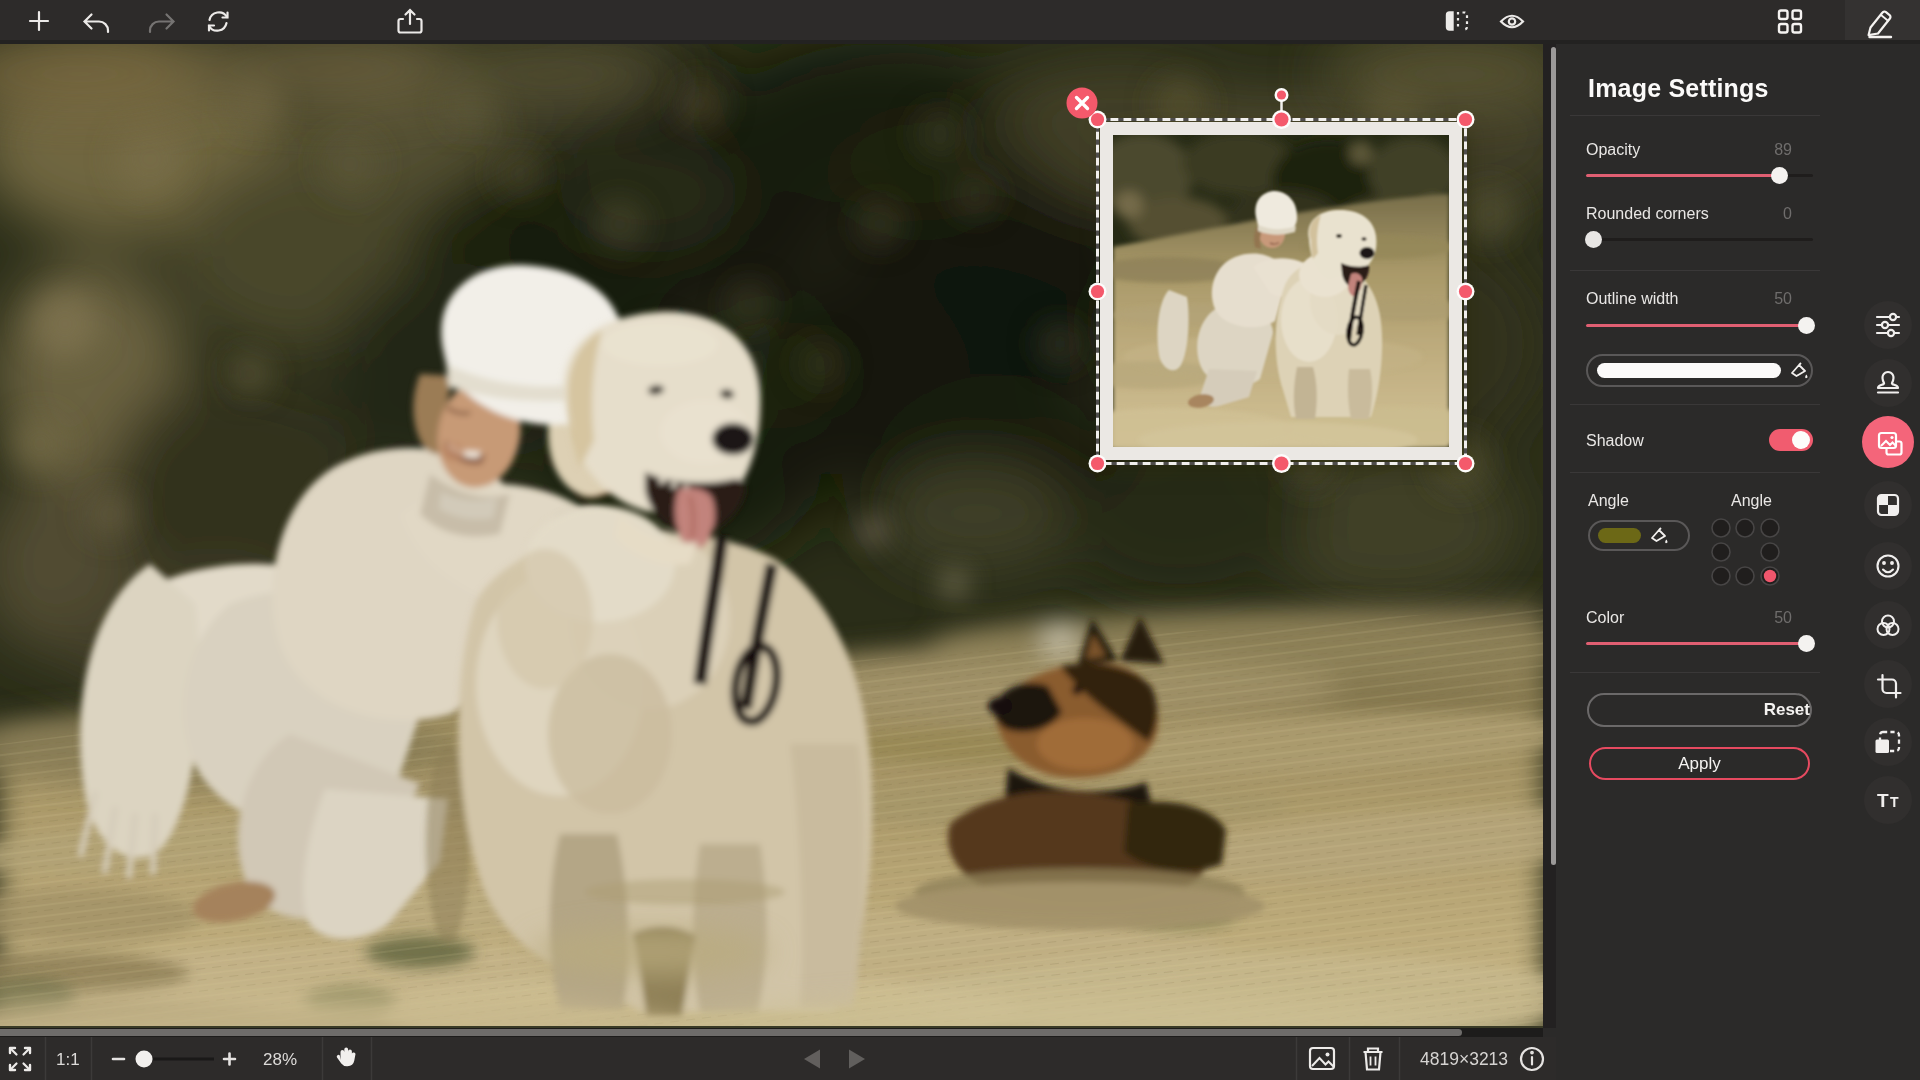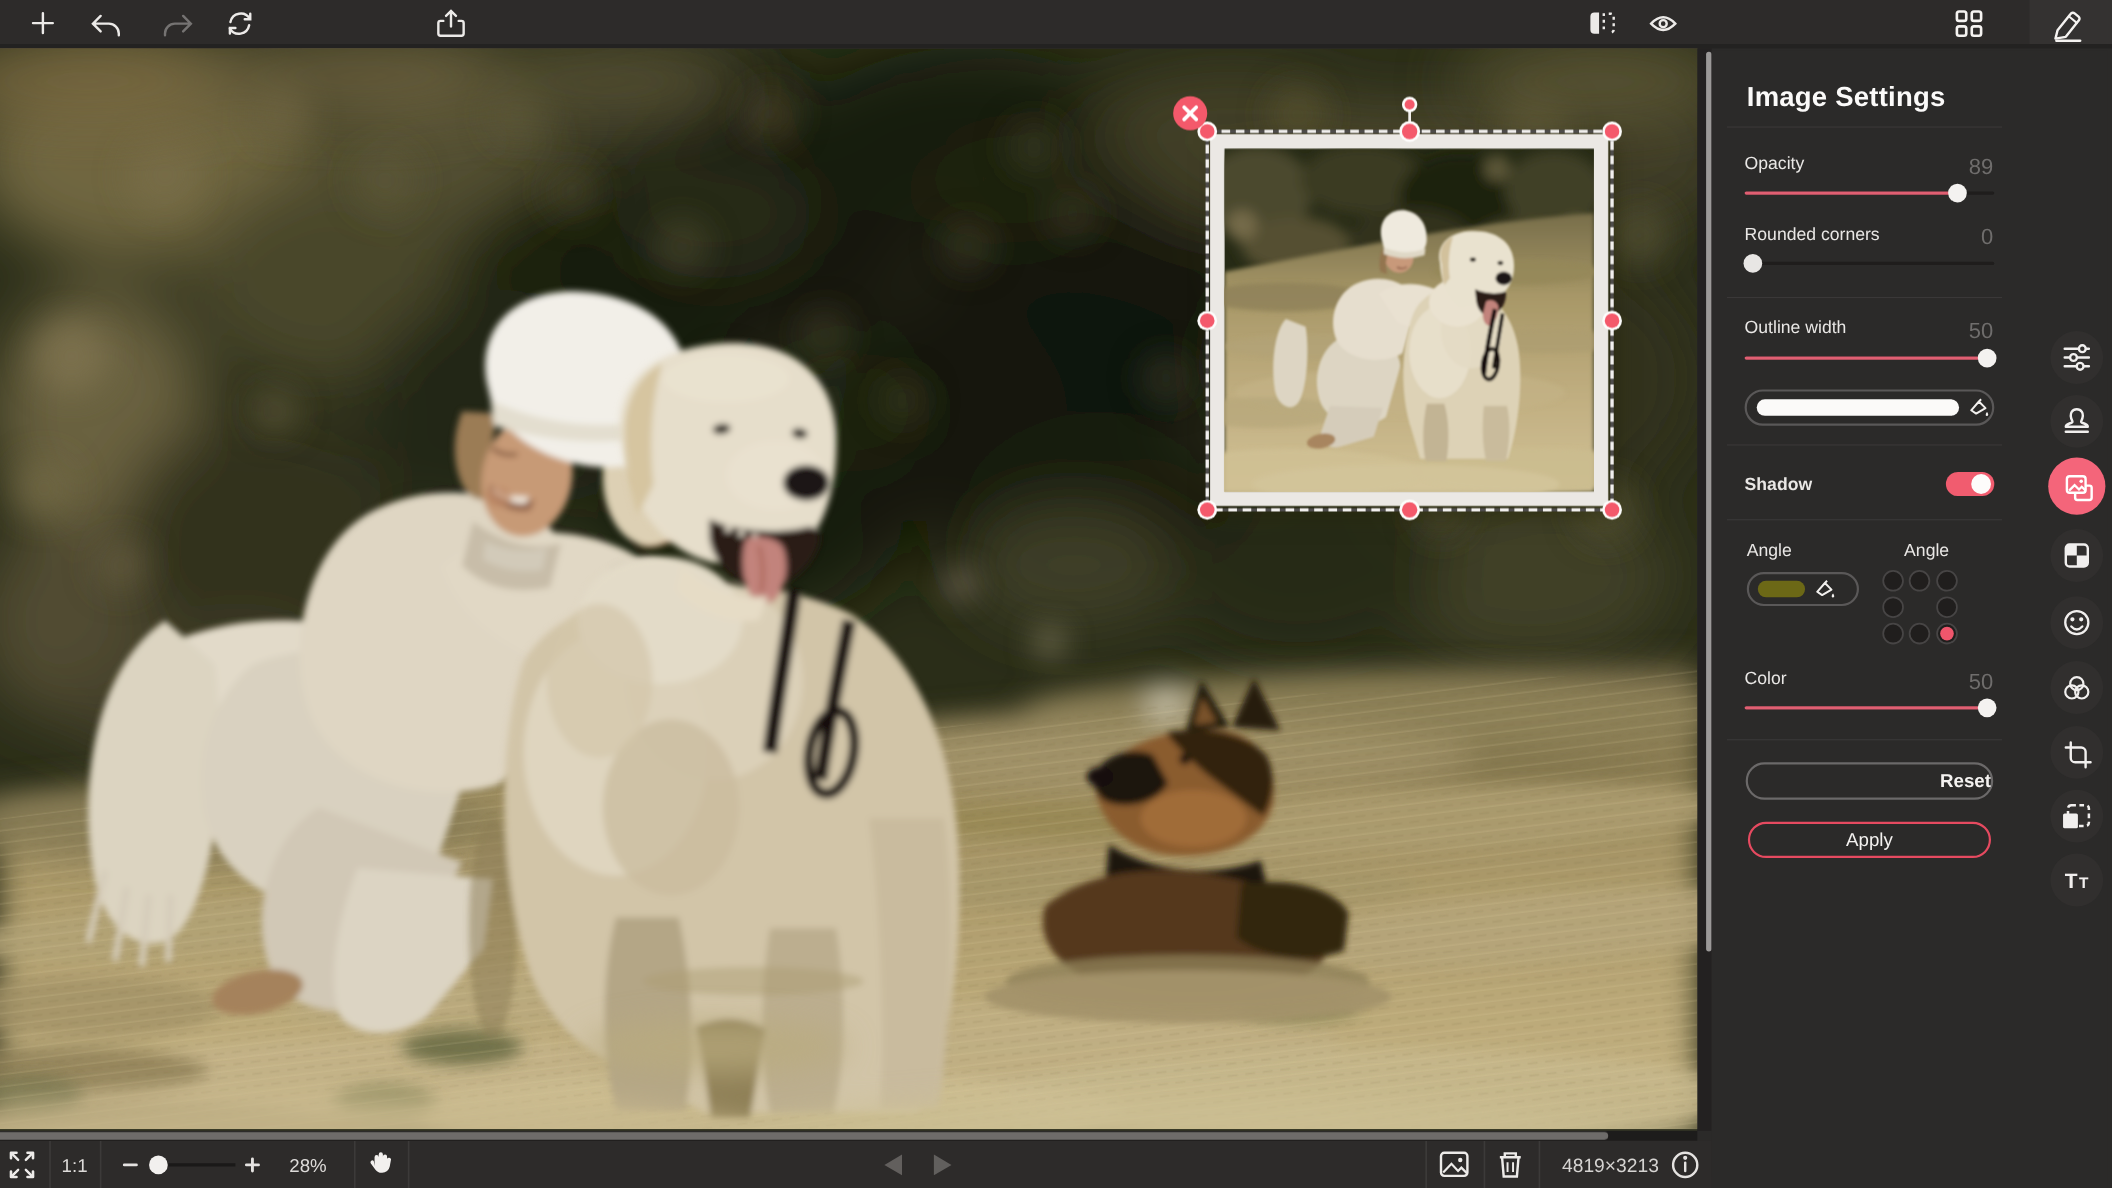--- a/index.html
+++ b/index.html
@@ -6,24 +6,24 @@
     font-family:"Liberation Sans", sans-serif;background:#2b2a29;}
   .abs{position:absolute;}
   #topbar{position:absolute;left:0;top:0;width:1920px;height:40px;background:#2d2b2a;border-bottom:4px solid #232221;}
   #topbar .lighter{position:absolute;right:0;top:0;width:75px;height:40px;background:#343231;}
   #canvas{position:absolute;left:0;top:44px;width:1543px;height:984px;overflow:hidden;background:#3a3b26;}
   #htrack{position:absolute;left:0;top:1028px;width:1543px;height:9px;background:#1d1c1b;}
   #hthumb{position:absolute;left:0;top:1029px;width:1462px;height:7px;background:#6e6c6a;border-radius:0 4px 4px 0;}
   #bottombar{position:absolute;left:0;top:1037px;width:1556px;height:43px;background:#2d2b2a;}
   #gutter{position:absolute;left:1543px;top:44px;width:13px;height:984px;background:#232121;}
   #vthumb{position:absolute;left:1551px;top:47px;width:5px;height:818px;background:#9b9998;border-radius:3px;}
-  #panel{position:absolute;left:1556px;top:46px;width:340px;height:1034px;background:#2b2a29;padding-left:20px;}
+  #panel{position:absolute;left:1556px;top:46px;width:340px;height:1034px;background:#2b2a29;}
   .divider{position:absolute;left:14px;width:250px;height:1px;background:#3a3838;}
   .label{position:absolute;font-size:16px;color:#e9e7e5;}
-  .value{position:absolute;font-size:20px;color:#6f6d6c;right:104px;text-align:right;}
+  .value{position:absolute;font-size:16px;color:#6f6d6c;right:104px;text-align:right;}
   svg{display:block;}
 </style>
 </head>
 <body>
 <div id="canvas">
 <svg width="1543" height="982" viewBox="0 0 1543 982">
 <defs>
   <filter id="b28" x="-40%" y="-40%" width="180%" height="180%">
           <feGaussianBlur stdDeviation="28"></feGaussianBlur>
         </filter>
@@ -274,21 +274,21 @@
 
   <div class="abs" style="left:30px;top:308px;width:223px;height:29px;border:2px solid #5a5858;border-radius:17px;">
     <div class="abs" style="left:9px;top:7px;width:184px;height:15px;background:#fbfaf9;border-radius:8px;"></div>
     <svg class="abs" style="left:200px;top:4px;" width="22" height="22" viewBox="0 0 22 22">
         <path d="M4 13 L11 5 L17 11 L8.5 16 Z M11 5 L13 3" fill="none" stroke="#f2f0ee" stroke-width="1.8" stroke-linejoin="round"></path>
         <path d="M18.5 14.5 q2 3.2 0 3.6 q-2 .4-.9-2.6z" fill="#f2f0ee"></path>
       </svg>
   </div>
 
   <div class="divider" style="top:358px;"></div>
-  <div class="label" style="left:30px;top:386px;font-weight:bold;">Shadow</div>
+  <div class="label" style="left:30px;top:386px;">Shadow</div>
   <div class="abs" style="left:213px;top:383px;width:44px;height:22px;background:#f15c6f;border-radius:11px;"></div>
   <div class="abs" style="left:236px;top:385px;width:18px;height:18px;background:#fdfcfb;border-radius:50%;"></div>
 
   <div class="divider" style="top:426px;"></div>
   <div class="label" style="left:32px;top:446px;">Angle</div>
   <div class="label" style="left:155px;top:446px;margin-left:20px;">Angle</div>
 
   <div class="abs" style="left:32px;top:474px;width:98px;height:27px;border:2px solid #5a5858;border-radius:16px;">
     <div class="abs" style="left:8px;top:6px;width:43px;height:15px;background:#6c6816;border-radius:8px;"></div>
     <svg class="abs" style="left:58px;top:3px;" width="22" height="22" viewBox="0 0 22 22">

